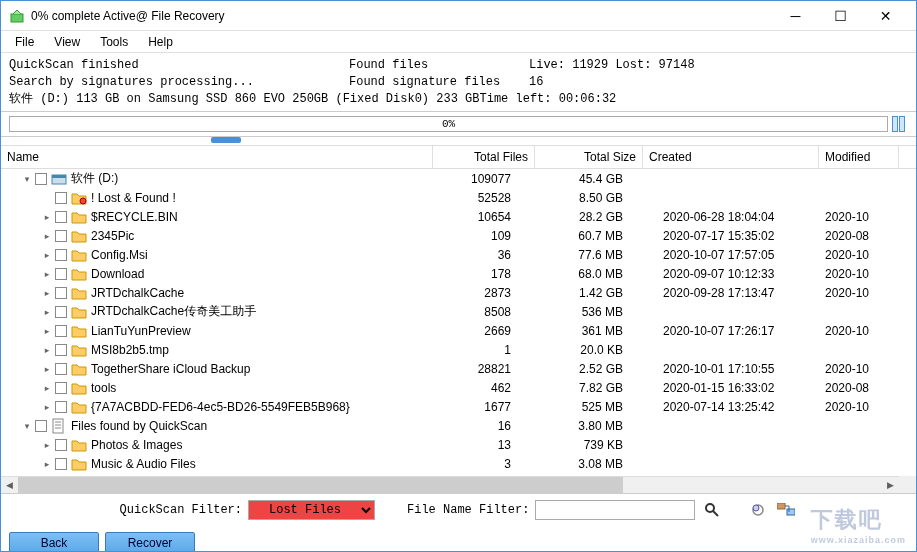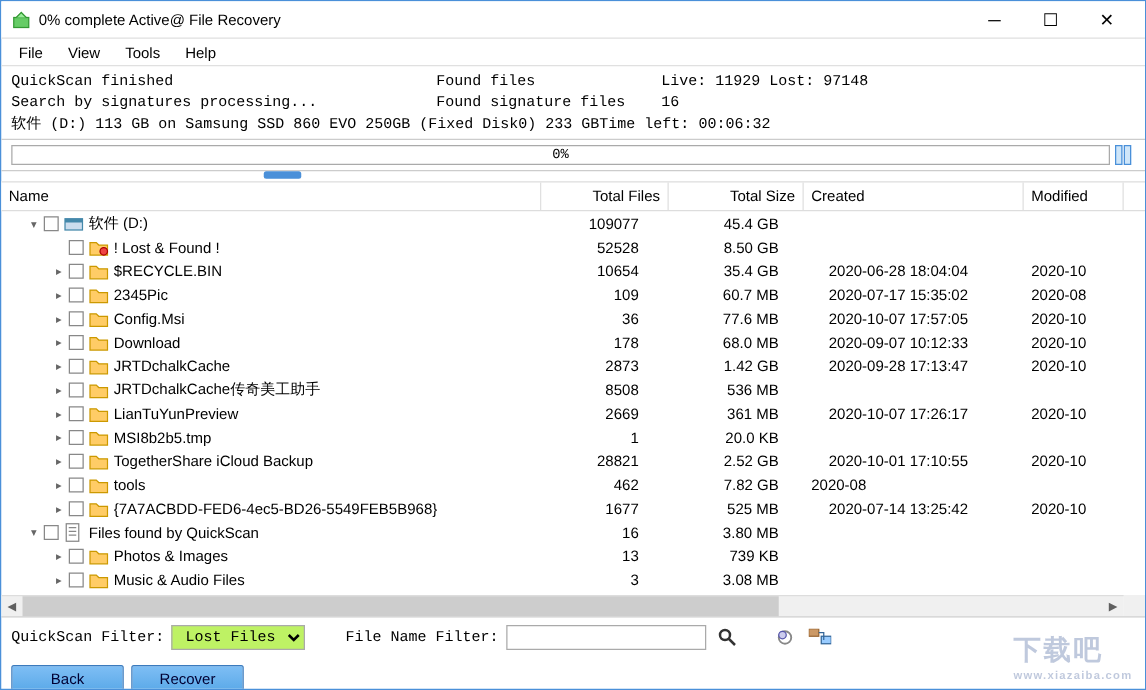--- a/index.html
+++ b/index.html
@@ -47,23 +47,23 @@
 .checkbox { width: 12px; height: 12px; border: 1px solid #888; margin-right: 4px; cursor: pointer; display: inline-block; }
 .fileicon { width: 16px; height: 16px; margin-right: 4px; display: inline-flex; align-items: center; justify-content: center; }
 .indent { display: inline-block; }
 
 .scrollbar-h { position: absolute; bottom: 0; left: 0; right: 17px; height: 17px; background: #f0f0f0; border-top: 1px solid #ddd; display: flex; align-items: center; }
 .scrollbar-h .arrow { width: 17px; height: 17px; display: flex; align-items: center; justify-content: center; font-size: 9px; color: #606060; cursor: pointer; }
 .scrollbar-h .track { flex: 1; height: 17px; position: relative; }
 .scrollbar-h .thumb { position: absolute; left: 0; width: 70%; height: 100%; background: #cdcdcd; }
 .scrollbar-v { position: absolute; bottom: 0; right: 0; width: 17px; height: 17px; background: #f0f0f0; }
 
-.filterrow { padding: 6px 8px; display: flex; align-items: center; gap: 6px; font-family: "Courier New", monospace; font-size: 12px; border-top: 1px solid #ccc; }
+.filterrow { padding: 6px 8px; display: flex; align-items: center; gap: 6px; font-family: "Courier New", monospace; font-size: 12px; border-top: 1px solid #ccc; justify-content: center; }
 .filterrow select, .filterrow input { font-family: "Courier New", monospace; font-size: 12px; }
-.filterrow select { border: 1px solid #aaa; padding: 1px 6px; background: #bef264; }
+.filterrow select { border: 1px solid #aaa; padding: 1px 16px; background: #ef4444; }
 .filterrow input[type=text] { border: 1px solid #aaa; padding: 2px; width: 160px; }
 .iconbtn { width: 22px; height: 20px; display: flex; align-items: center; justify-content: center; cursor: pointer; }
 
 .bottomrow { padding: 6px 8px; display: flex; gap: 6px; }
 .btn { width: 90px; height: 22px; border: 1px solid #3a7abd; background: linear-gradient(#7ebef5, #5aa9e8); color: #003; display: flex; align-items: center; justify-content: center; cursor: pointer; font-size: 12px; border-radius: 2px; }
 
 .watermark { position: absolute; right: 10px; bottom: 6px; font-size: 22px; font-weight: bold; color: rgba(0,40,120,0.25); font-family: Liberation Sans, sans-serif; letter-spacing: 2px; }
 .watermark .sub { font-size: 9px; display: block; letter-spacing: 1px; text-align: right; }
 </style>
 </head>
@@ -172,21 +172,21 @@
           <span class="expander">▸</span>
           <span class="checkbox"></span>
           <span class="fileicon">
             <svg width="16" height="16" viewBox="0 0 16 16">
               <path d="M1 4 L6 4 L8 6 L15 6 L15 14 L1 14 Z" fill="#fc6" stroke="#c90"></path>
             </svg>
           </span>
           <span>$RECYCLE.BIN</span>
         </div>
         <div class="cell files">10654</div>
-        <div class="cell size">35.4 GB</div>
+        <div class="cell size">28.2 GB</div>
         <div class="cell created">2020-06-28 18:04:04</div>
         <div class="cell modified">2020-10</div>
       </div>
       <div class="row">
         <div class="cell name">
           <span class="indent" style="width:34px"></span>
           <span class="expander">▸</span>
           <span class="checkbox"></span>
           <span class="fileicon">
             <svg width="16" height="16" viewBox="0 0 16 16">
@@ -326,20 +326,21 @@
           <span class="checkbox"></span>
           <span class="fileicon">
             <svg width="16" height="16" viewBox="0 0 16 16">
               <path d="M1 4 L6 4 L8 6 L15 6 L15 14 L1 14 Z" fill="#fc6" stroke="#c90"></path>
             </svg>
           </span>
           <span>tools</span>
         </div>
         <div class="cell files">462</div>
         <div class="cell size">7.82 GB</div>
+        <div class="cell created">2020-01-15 16:33:02</div>
         <div class="cell modified">2020-08</div>
       </div>
       <div class="row">
         <div class="cell name">
           <span class="indent" style="width:34px"></span>
           <span class="expander">▸</span>
           <span class="checkbox"></span>
           <span class="fileicon">
             <svg width="16" height="16" viewBox="0 0 16 16">
               <path d="M1 4 L6 4 L8 6 L15 6 L15 14 L1 14 Z" fill="#fc6" stroke="#c90"></path>

